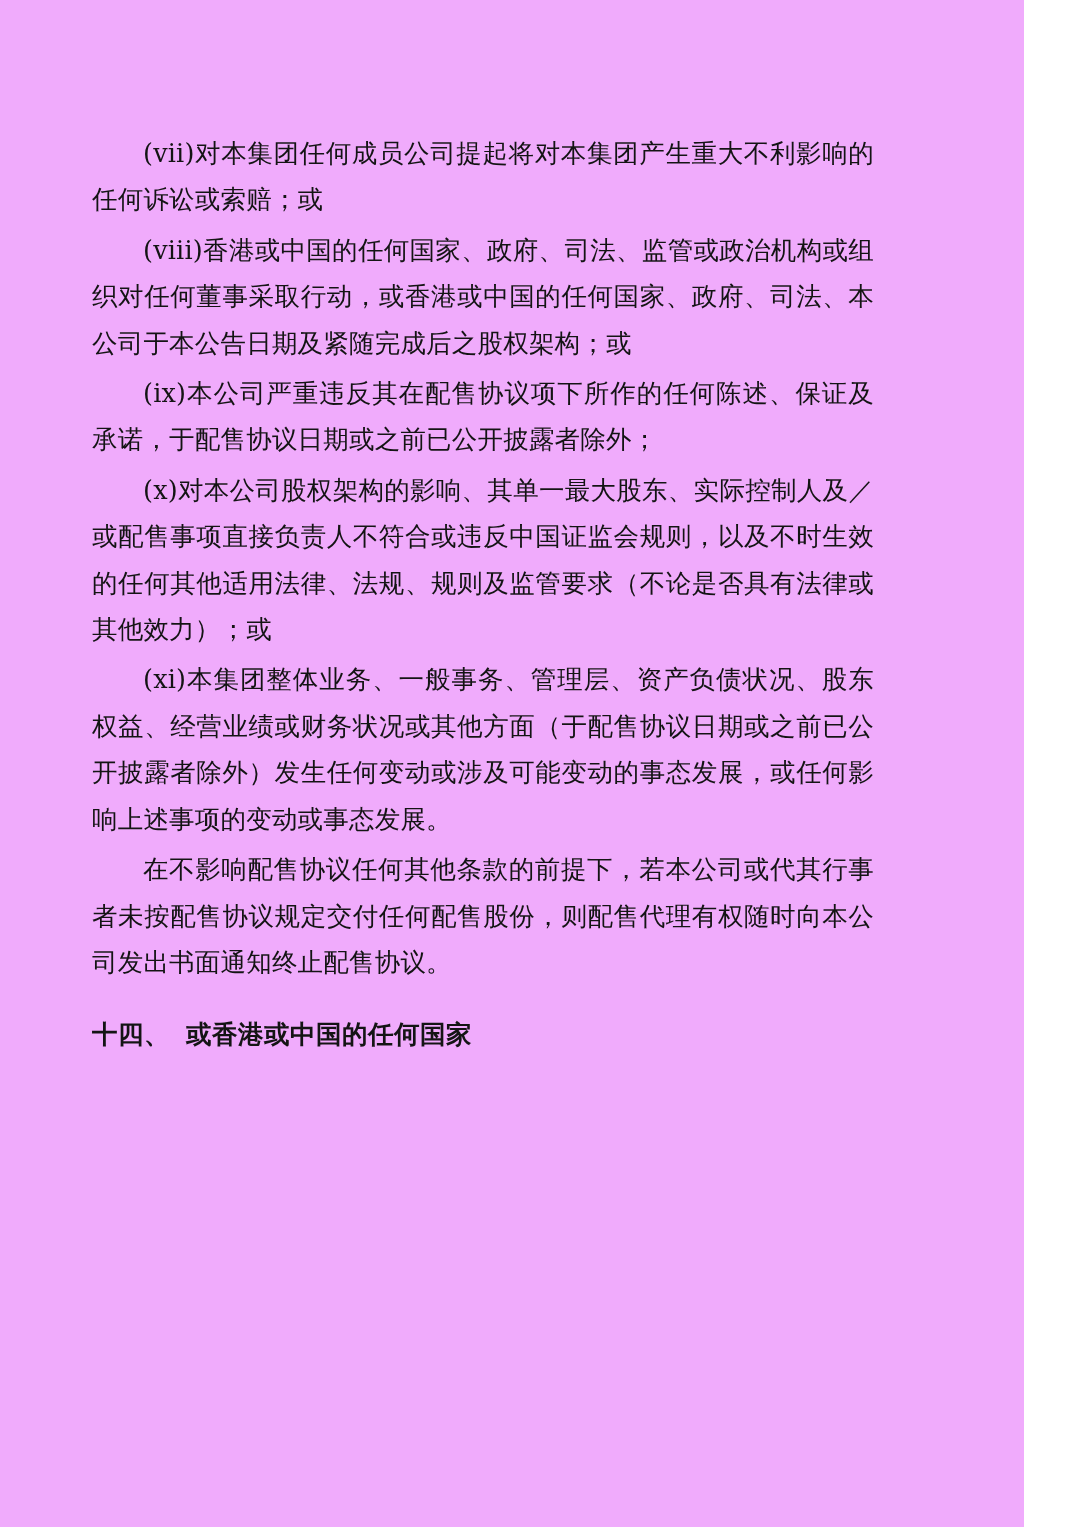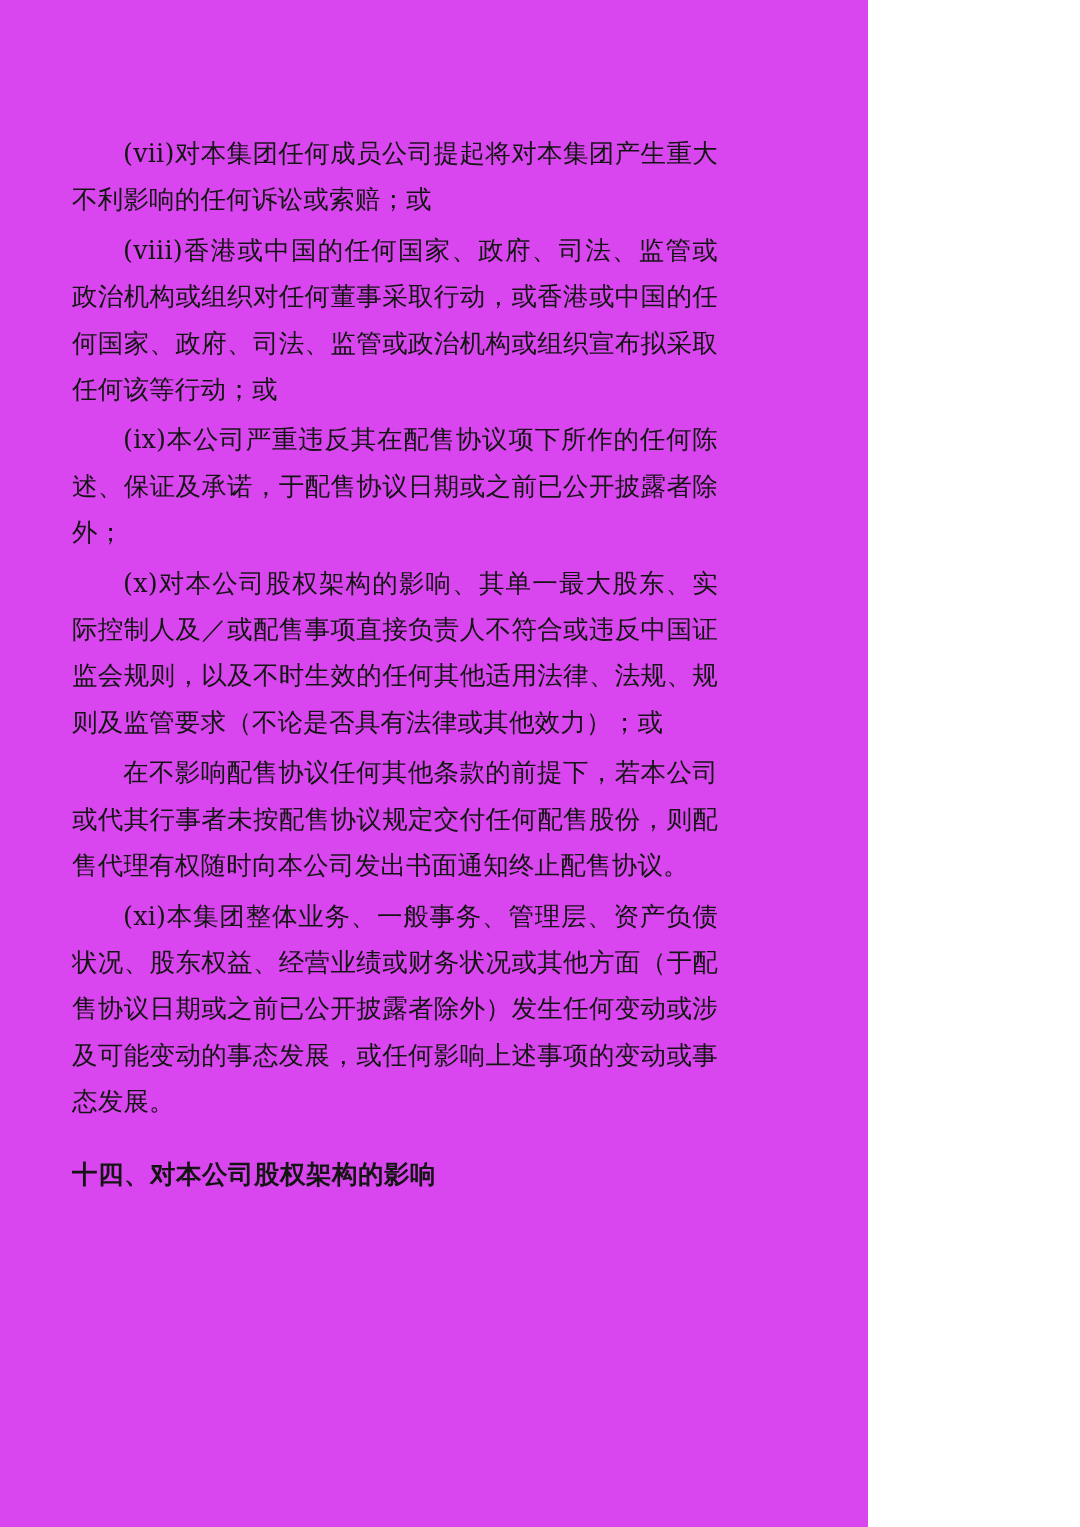--- a/index.html
+++ b/index.html
@@ -9,25 +9,25 @@
   }
   body {
     width: 1080px;
     height: 1527px;
     font-family: "DejaVu Serif", "Liberation Serif", serif;
     color: #1a1a1a;
     overflow: hidden;
   }
   .page {
     position: relative;
-    width: 868px;
+    width: 1024px;
     height: 1527px;
     box-sizing: border-box;
-    padding: 130px 150px 60px 72px;
-    background: #d946ef;
+    padding: 130px 150px 60px 92px;
+    background: #f0abfc;
   }
   .doc-body {
     font-size: 25.5px;
     line-height: 1.82;
     text-align: justify;
     text-justify: inter-ideograph;
     letter-spacing: 0.2px;
     color: #141414;
   }
   .para {
@@ -35,43 +35,44 @@
     text-indent: 2em;
   }
   .heading {
     margin: 26px 0 6px 0;
     font-weight: bold;
     font-size: 25.5px;
     text-indent: 0;
     letter-spacing: 0.5px;
   }
   .heading .hd-num {
+    margin-right: 16px;
   }
   .tail-space {
     height: 240px;
   }
 </style>
 </head>
 <body>
 
 <div class="page">
   <div class="doc-body">
 
     <p class="para">(vii)对本集团任何成员公司提起将对本集团产生重大不利影响的任何诉讼或索赔；或</p>
 
-    <p class="para">(viii)香港或中国的任何国家、政府、司法、监管或政治机构或组织对任何董事采取行动，或香港或中国的任何国家、政府、司法、监管或政治机构或组织宣布拟采取任何该等行动；或</p>
+    <p class="para">(viii)香港或中国的任何国家、政府、司法、监管或政治机构或组织对任何董事采取行动，或香港或中国的任何国家、政府、司法、本公司于本公告日期及紧随完成后之股权架构；或</p>
 
     <p class="para">(ix)本公司严重违反其在配售协议项下所作的任何陈述、保证及承诺，于配售协议日期或之前已公开披露者除外；</p>
 
     <p class="para">(x)对本公司股权架构的影响、其单一最大股东、实际控制人及／或配售事项直接负责人不符合或违反中国证监会规则，以及不时生效的任何其他适用法律、法规、规则及监管要求（不论是否具有法律或其他效力）；或</p>
 
+    <p class="para">(xi)本集团整体业务、一般事务、管理层、资产负债状况、股东权益、经营业绩或财务状况或其他方面（于配售协议日期或之前已公开披露者除外）发生任何变动或涉及可能变动的事态发展，或任何影响上述事项的变动或事态发展。</p>
+
     <p class="para">在不影响配售协议任何其他条款的前提下，若本公司或代其行事者未按配售协议规定交付任何配售股份，则配售代理有权随时向本公司发出书面通知终止配售协议。</p>
 
-    <p class="para">(xi)本集团整体业务、一般事务、管理层、资产负债状况、股东权益、经营业绩或财务状况或其他方面（于配售协议日期或之前已公开披露者除外）发生任何变动或涉及可能变动的事态发展，或任何影响上述事项的变动或事态发展。</p>
-
     <p class="heading">
-      <span class="hd-num">十四、</span><span>对本公司股权架构的影响</span>
+      <span class="hd-num">十四、</span><span>或香港或中国的任何国家</span>
     </p>
 
 
     <div class="tail-space"></div>
   </div>
 </div>
 
 </body></html>

